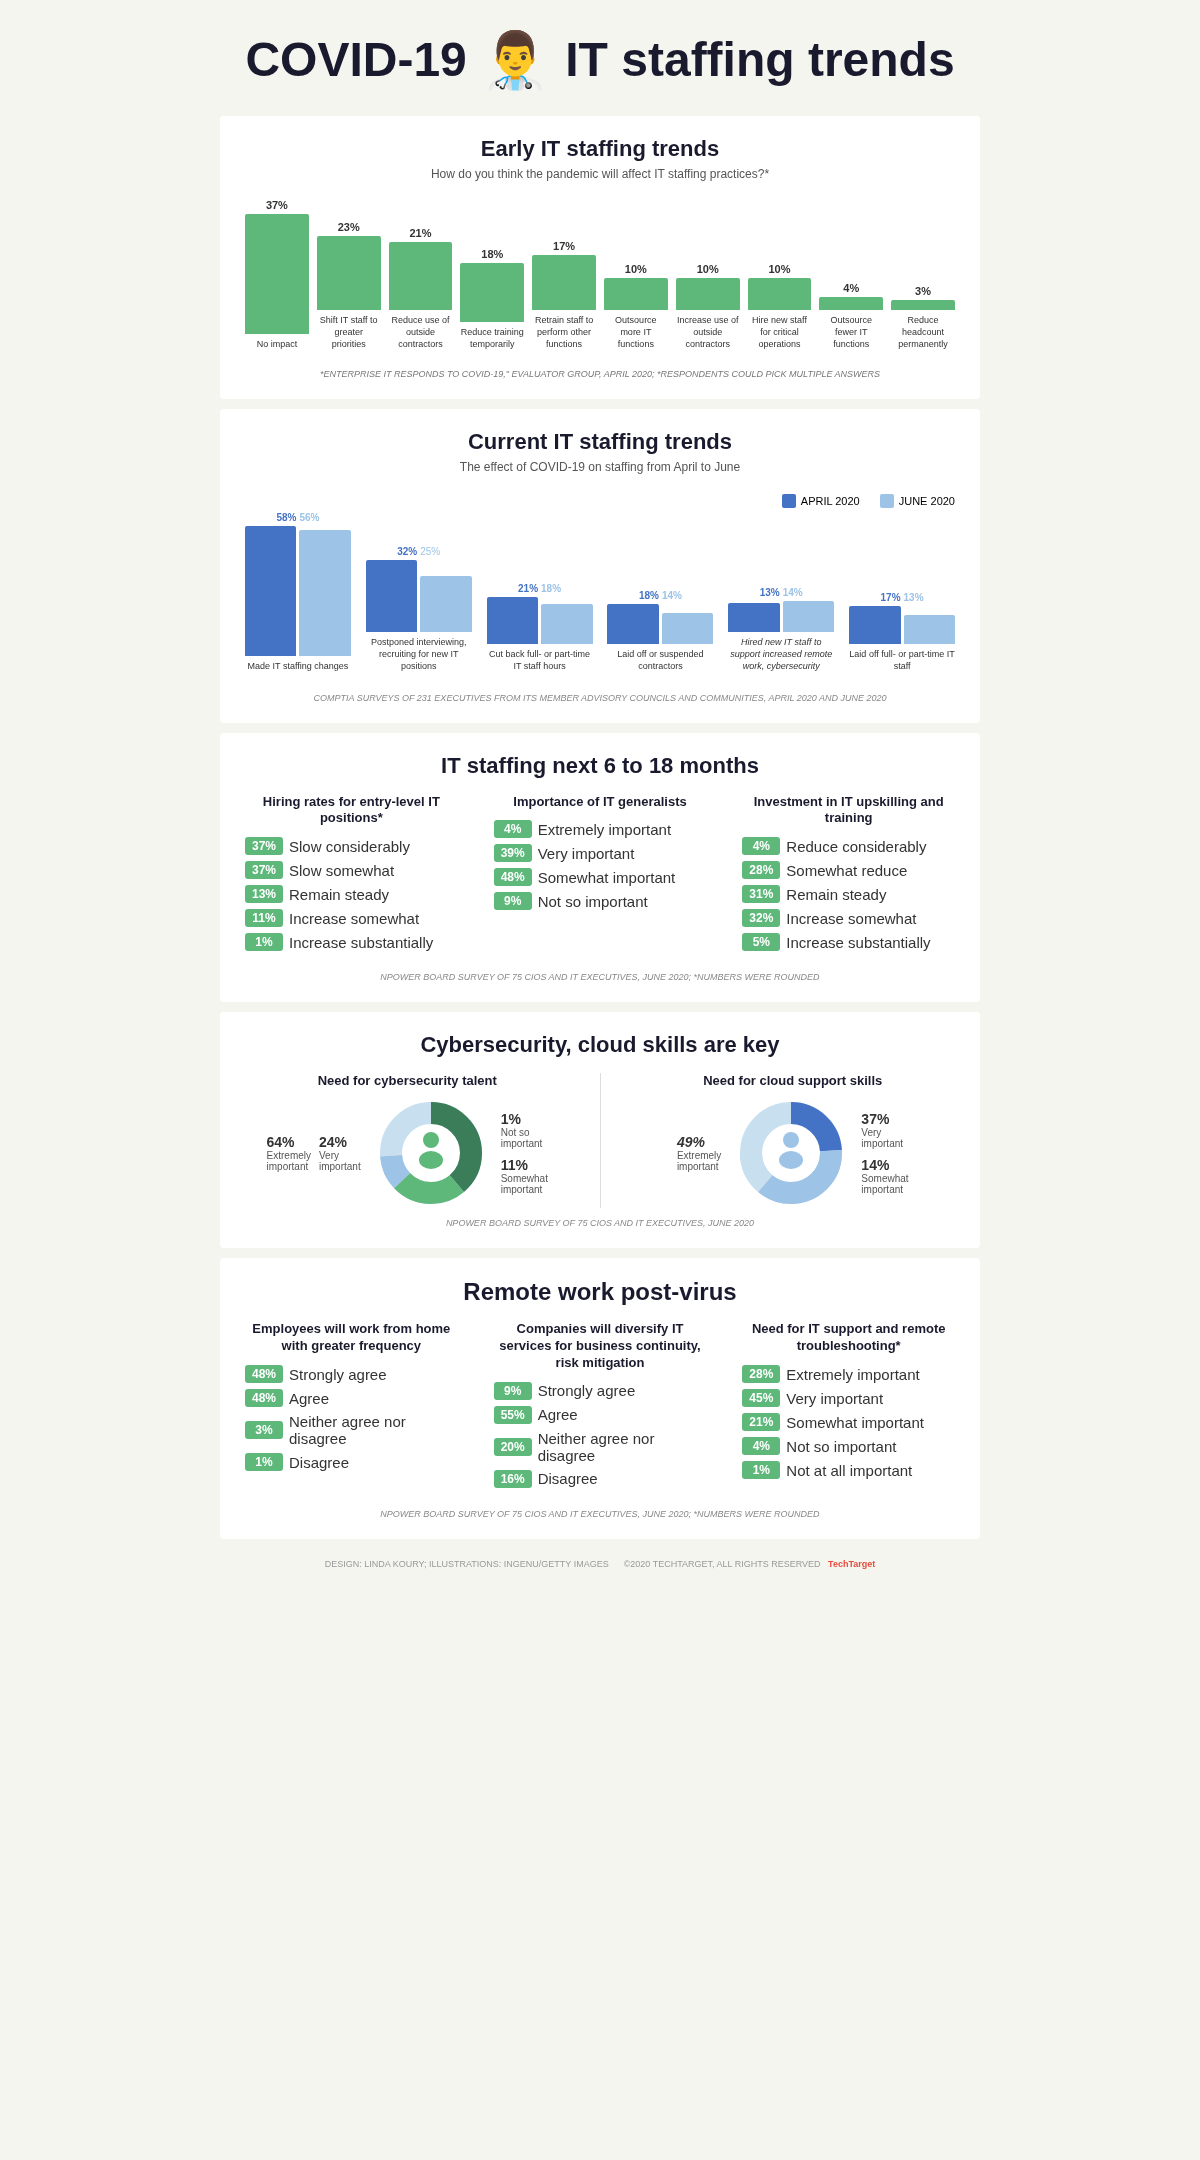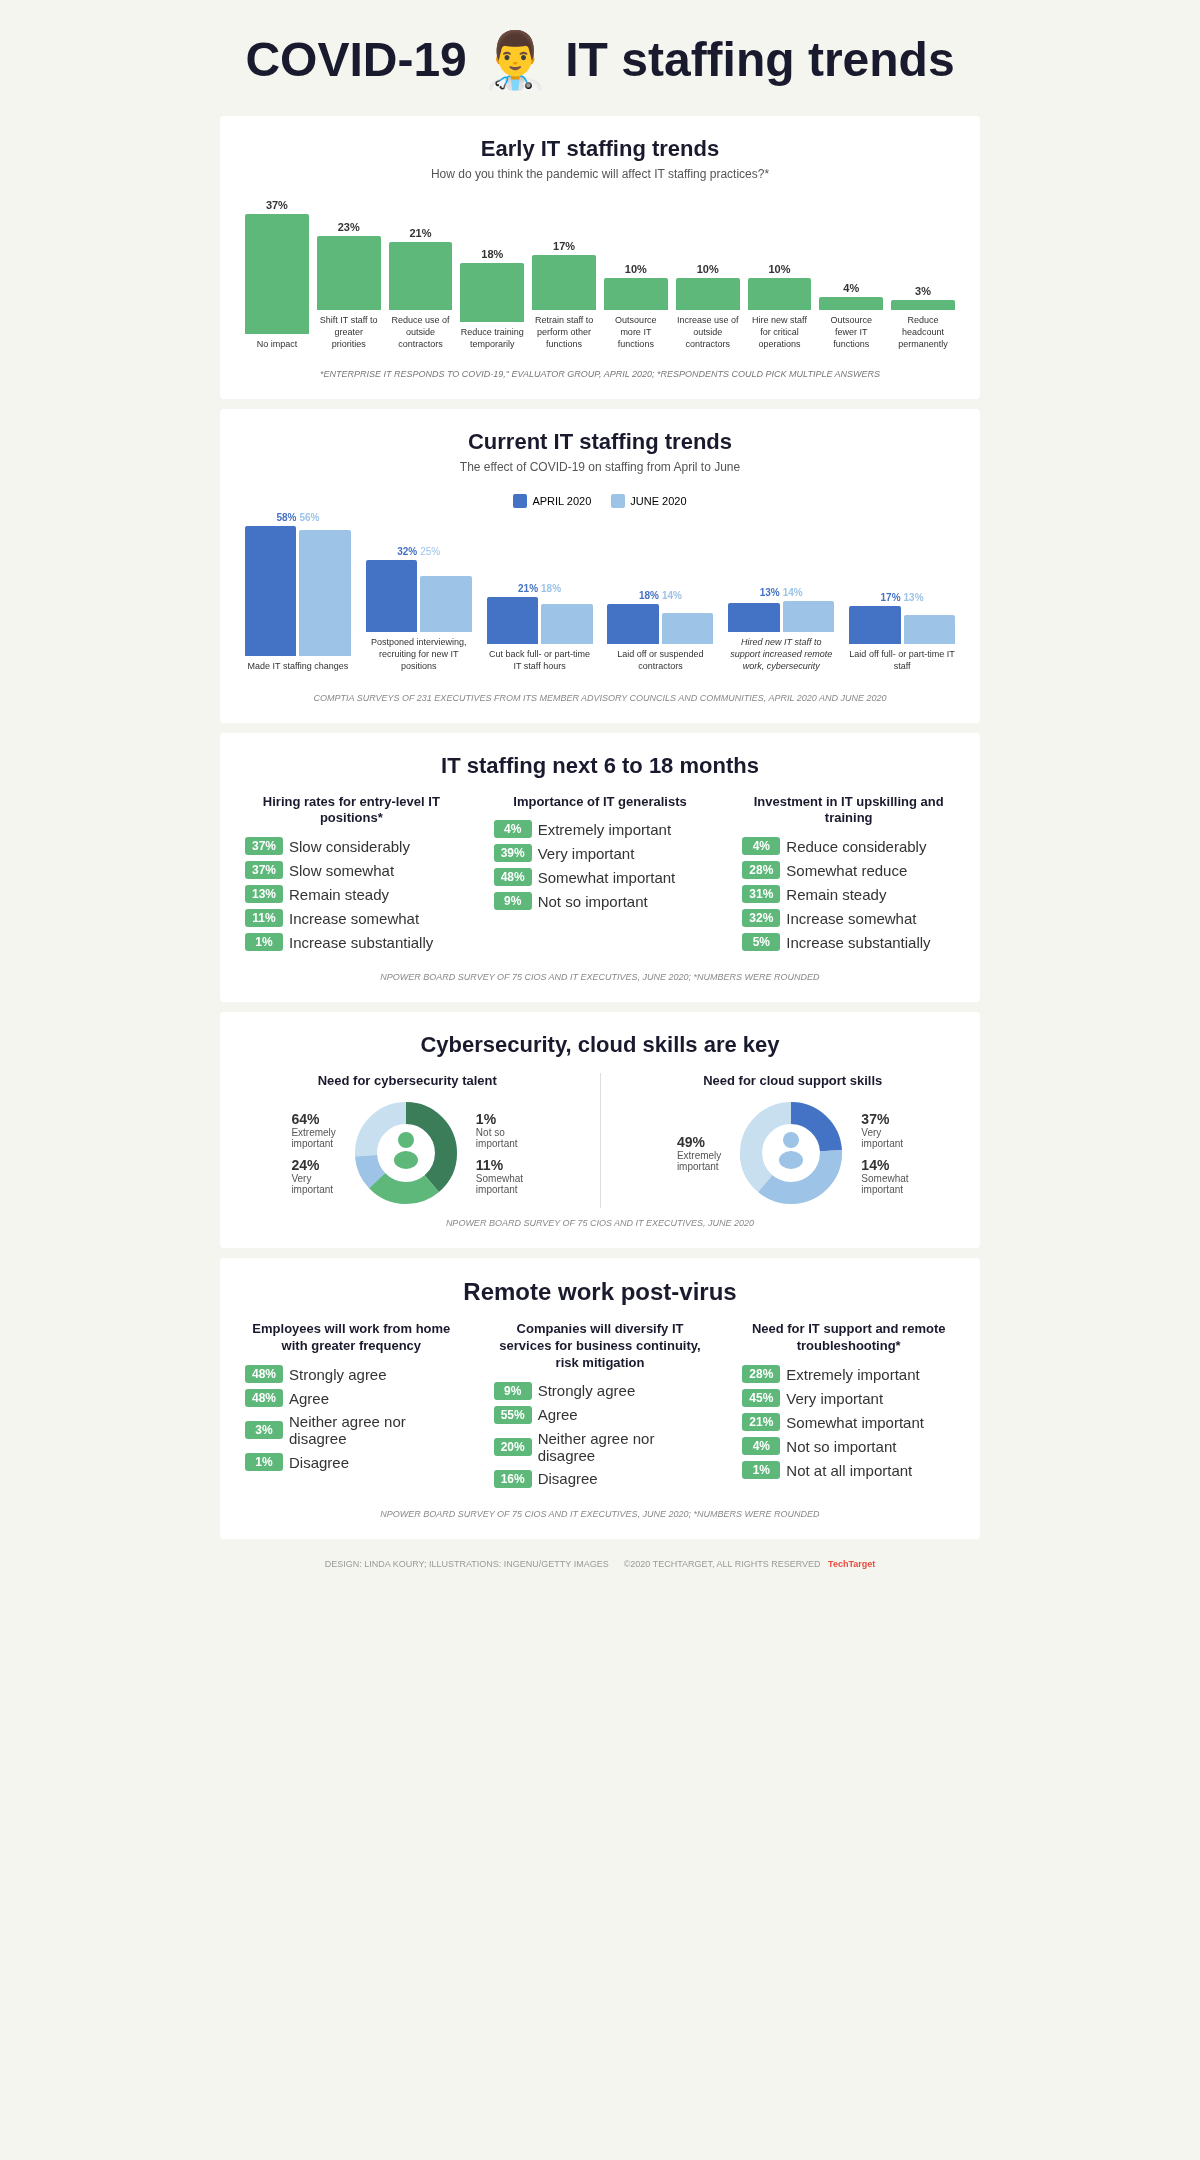--- a/index.html
+++ b/index.html
@@ -102,21 +102,21 @@
     .bar-blue { background: #4472c4; }
     .bar-lightblue { background: #9dc3e6; }
     .pct-row {
       display: flex;
       gap: 3px;
       margin-bottom: 3px;
     }
 
     .chart-legend {
       display: flex;
-      justify-content: center;
+      justify-content: flex-end;
       gap: 20px;
       margin-bottom: 15px;
       font-size: 11px;
     }
     .legend-item {
       display: flex;
       align-items: center;
       gap: 5px;
     }
     .legend-dot {
@@ -460,21 +460,21 @@
 </div>
 
 <div class="white-card">
   <div class="section-title" style="margin-bottom:15px;">Cybersecurity, cloud skills are key</div>
 
   <div class="two-col">
 
     <div class="col-half">
       <div class="cyber-col-title">Need for cybersecurity talent</div>
       <div class="donut-container">
-        <div style="display:flex;flex-direction:column;gap:8px;justify-content:space-between;">
+        <div style="display:flex;flex-direction:row;gap:8px;justify-content:space-between;">
           <div>
             <div style="font-weight:700;font-size:14px;color:#333;">64%</div>
             <div style="font-size:10px;color:#555;">Extremely<br>important</div>
           </div>
           <div>
             <div style="font-weight:700;font-size:14px;color:#333;">24%</div>
             <div style="font-size:10px;color:#555;">Very<br>important</div>
           </div>
         </div>
         <svg width="110" height="110" viewBox="0 0 110 110">
@@ -503,21 +503,21 @@
       </div>
     </div>
 
     <div class="divider-v"></div>
 
     <div class="col-half">
       <div class="cyber-col-title">Need for cloud support skills</div>
       <div class="donut-container">
         <div style="display:flex;flex-direction:column;gap:8px;">
           <div>
-            <div style="font-weight:700;font-size:14px;color:#333;">49%</div>
+            <div style="font-weight:700;font-size:14px;color:#333;font-style:italic;">49%</div>
             <div style="font-size:10px;color:#555;">Extremely<br>important</div>
           </div>
         </div>
         <svg width="110" height="110" viewBox="0 0 110 110">
           <circle cx="55" cy="55" r="40" fill="none" stroke="#c8dff0" stroke-width="22"></circle>
 
           <circle cx="55" cy="55" r="40" fill="none" stroke="#4472c4" stroke-width="22" stroke-dasharray="123.2 251.3" stroke-dashoffset="62.8" transform="rotate(-90 55 55)"></circle>
 
           <circle cx="55" cy="55" r="40" fill="none" stroke="#9dc3e6" stroke-width="22" stroke-dasharray="93 251.3" stroke-dashoffset="-60.4" transform="rotate(-90 55 55)"></circle>
 

